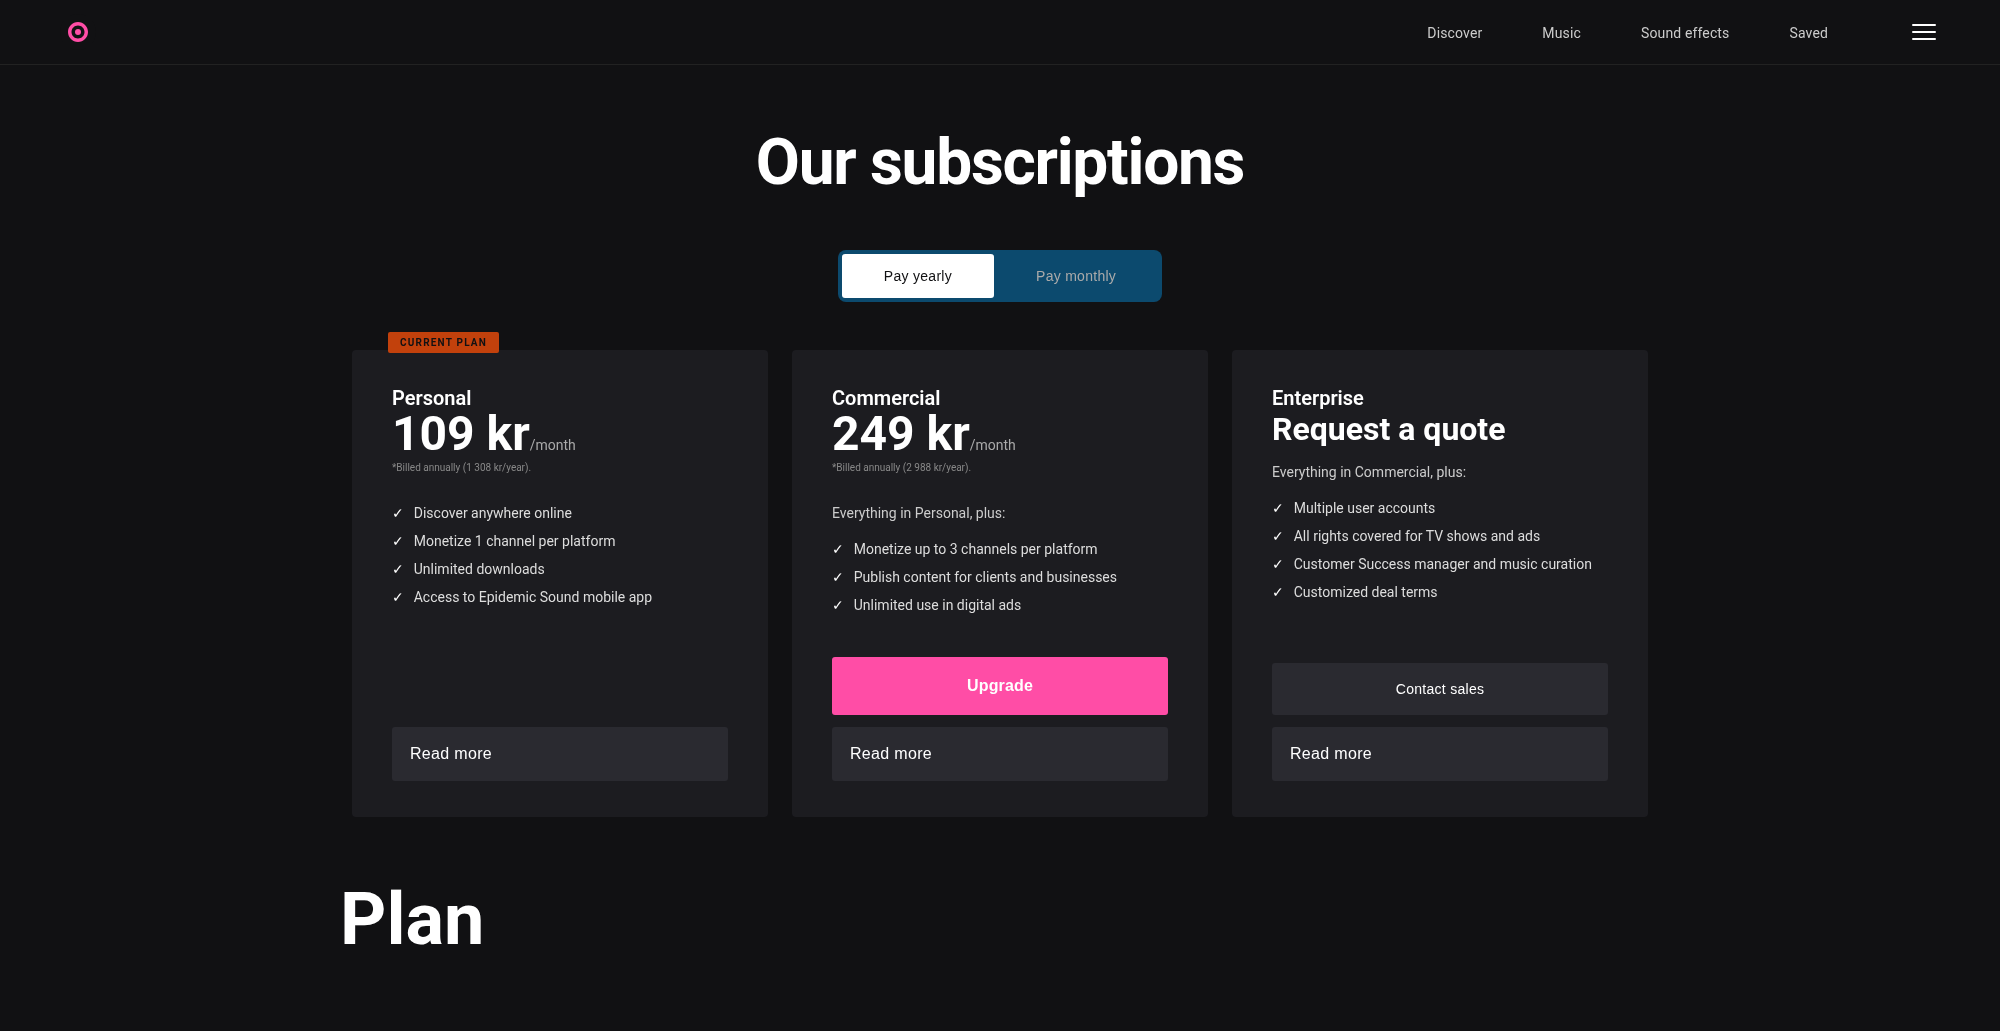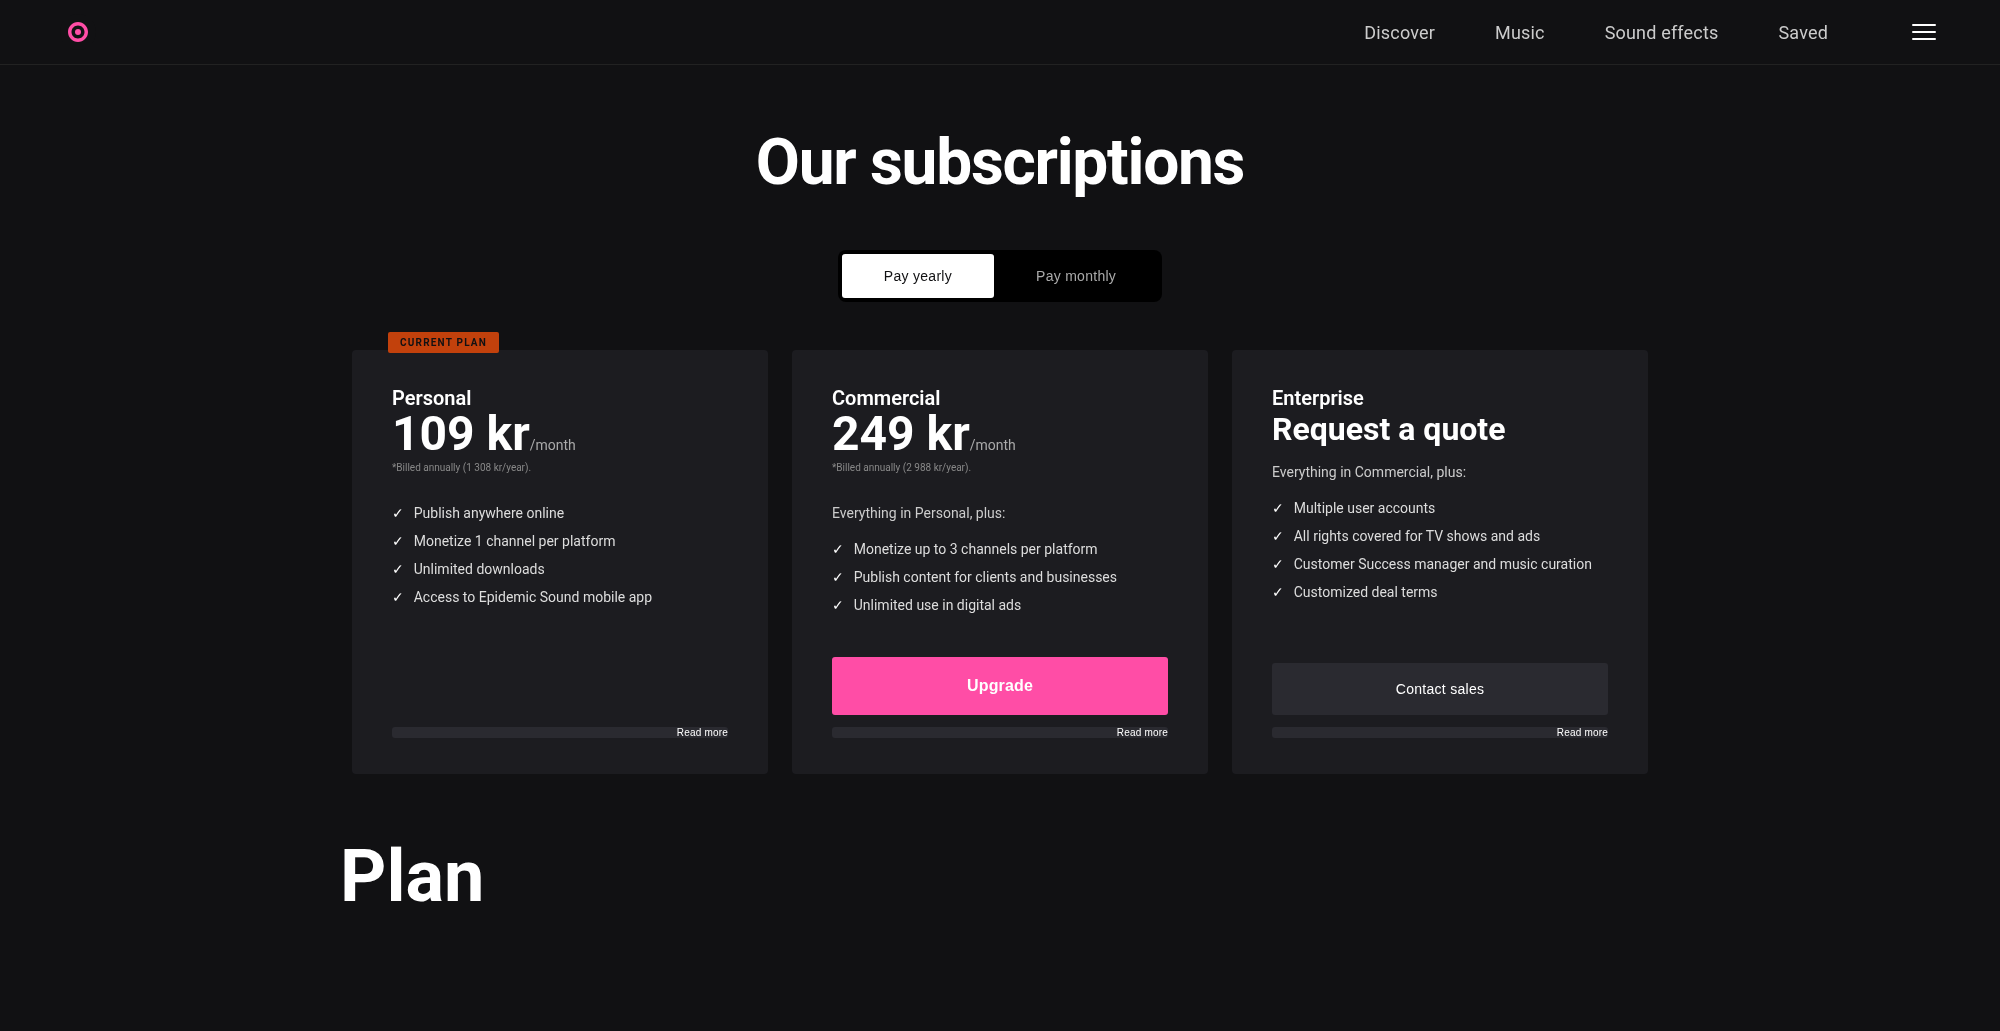--- a/index.html
+++ b/index.html
@@ -27,21 +27,21 @@
       margin-right: auto;
     }
     .nav-links {
       display: flex;
       gap: 60px;
       list-style: none;
     }
     .nav-links li a {
       color: #cccccc;
       text-decoration: none;
-      font-size: 18px;
+      font-size: 14px;
       font-weight: 400;
       letter-spacing: 0.01em;
     }
     .nav-menu-btn {
       margin-left: 80px;
       background: none;
       border: none;
       cursor: pointer;
       display: flex;
       flex-direction: column;
@@ -69,21 +69,21 @@
     }
 
     
     .toggle-container {
       display: flex;
       justify-content: center;
       margin-bottom: 48px;
     }
     .toggle-group {
       display: flex;
-      background: #000000;
+      background: #0c4a6e;
       border-radius: 8px;
       padding: 4px;
     }
     .toggle-btn {
       padding: 14px 42px;
       border: none;
       border-radius: 3px;
       font-size: 14px;
       font-weight: 500;
       cursor: pointer;
@@ -219,28 +219,29 @@
       font-weight: 600;
       cursor: pointer;
       text-align: center;
       margin-bottom: 12px;
       letter-spacing: 0.01em;
     }
 
     .btn-read-more {
       display: block;
       width: 100%;
+      padding: 18px;
       background: #2a2a30;
       color: #ffffff;
       border: none;
       border-radius: 3px;
-      font-size: 10px;
+      font-size: 16px;
       font-weight: 500;
       cursor: pointer;
-      text-align: right;
+      text-align: left;
       letter-spacing: 0.02em;
     }
 
     .btn-contact-sales {
       display: block;
       width: 100%;
       padding: 18px;
       background: #2a2a30;
       color: #ffffff;
       border: none;
@@ -306,21 +307,21 @@
     <div class="current-plan-badge">CURRENT PLAN</div>
     <div class="plan-name">Personal</div>
     <div class="plan-price">
       <span class="plan-price-amount">109 kr</span>
       <span class="plan-price-period">/month</span>
     </div>
     <div class="plan-price-note">*Billed annually (1 308 kr/year).</div>
     <ul class="plan-features">
       <li>
         <span class="check-icon">✓</span>
-        <span>Publish anywhere online</span>
+        <span>Discover anywhere online</span>
       </li>
       <li>
         <span class="check-icon">✓</span>
         <span>Monetize 1 channel per platform</span>
       </li>
       <li>
         <span class="check-icon">✓</span>
         <span>Unlimited downloads</span>
       </li>
       <li>

